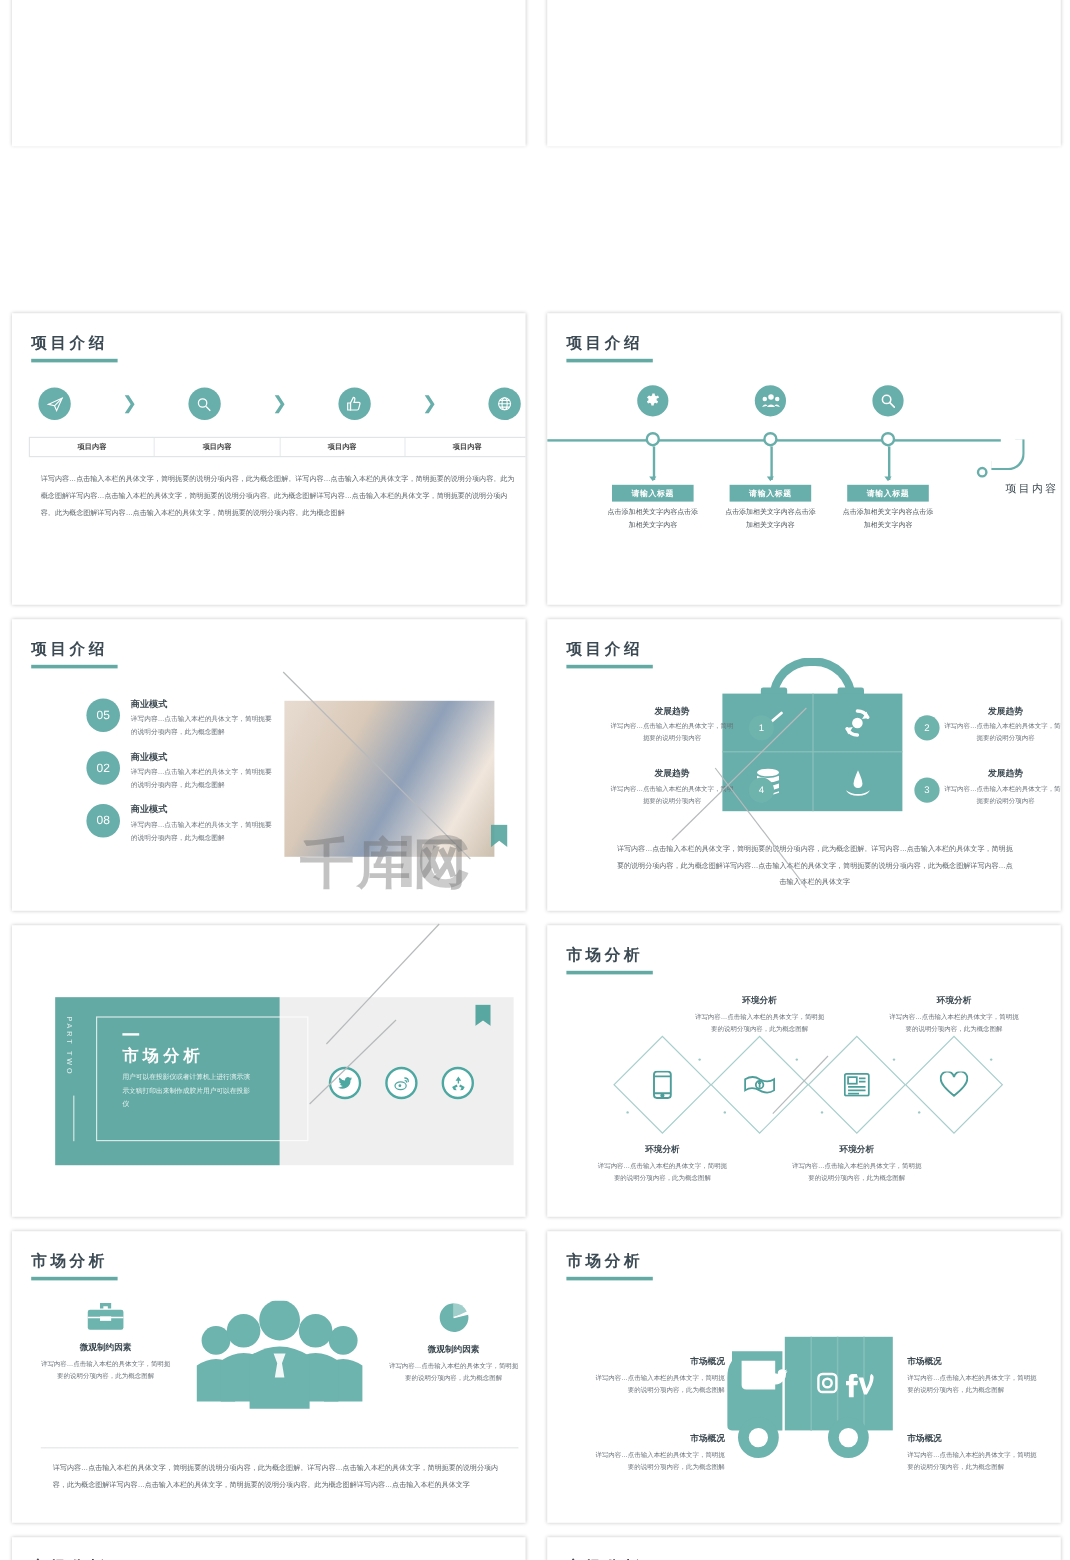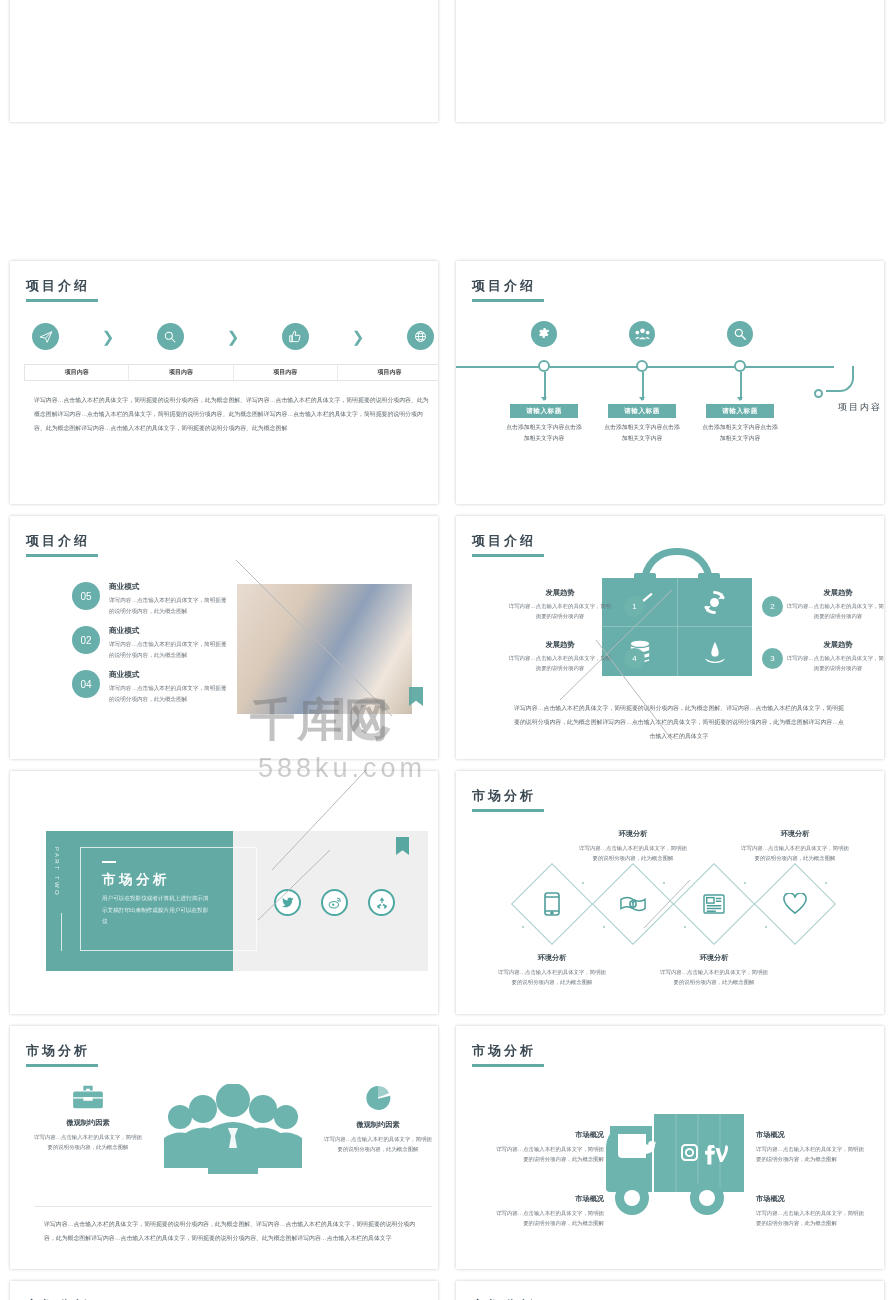--- a/index.html
+++ b/index.html
@@ -243,21 +243,21 @@
           </div>
         </div>
         <div class="num-item" style="left: 62px; top: 110px;">
           <div class="num-badge">02</div>
           <div class="num-body">
             <div class="num-h">商业模式</div>
             <div class="num-p">详写内容…点击输入本栏的具体文字，简明扼要的说明分项内容，此为概念图解</div>
           </div>
         </div>
         <div class="num-item" style="left: 62px; top: 154px;">
-          <div class="num-badge">04</div>
+          <div class="num-badge">08</div>
           <div class="num-body">
             <div class="num-h">商业模式</div>
             <div class="num-p">详写内容…点击输入本栏的具体文字，简明扼要的说明分项内容，此为概念图解</div>
           </div>
         </div>
       </div>
     <div class="photo-big"></div>
   </div>
 
   <div class="slide">
@@ -546,15 +546,14 @@
       <path d="M672 740 L596 640"></path>
       <path d="M258 920 L330 850"></path>
       <path d="M644 928 L690 880"></path>
     </g>
   </svg>
 </div>
 
 <div class="wm">
   <div class="wm-ic">IC</div>
   <div class="wm-main">千库网</div>
-  <div class="wm-sub">588ku.com</div>
   <div class="wm-flag"></div>
 </div>
 
 </body></html>

